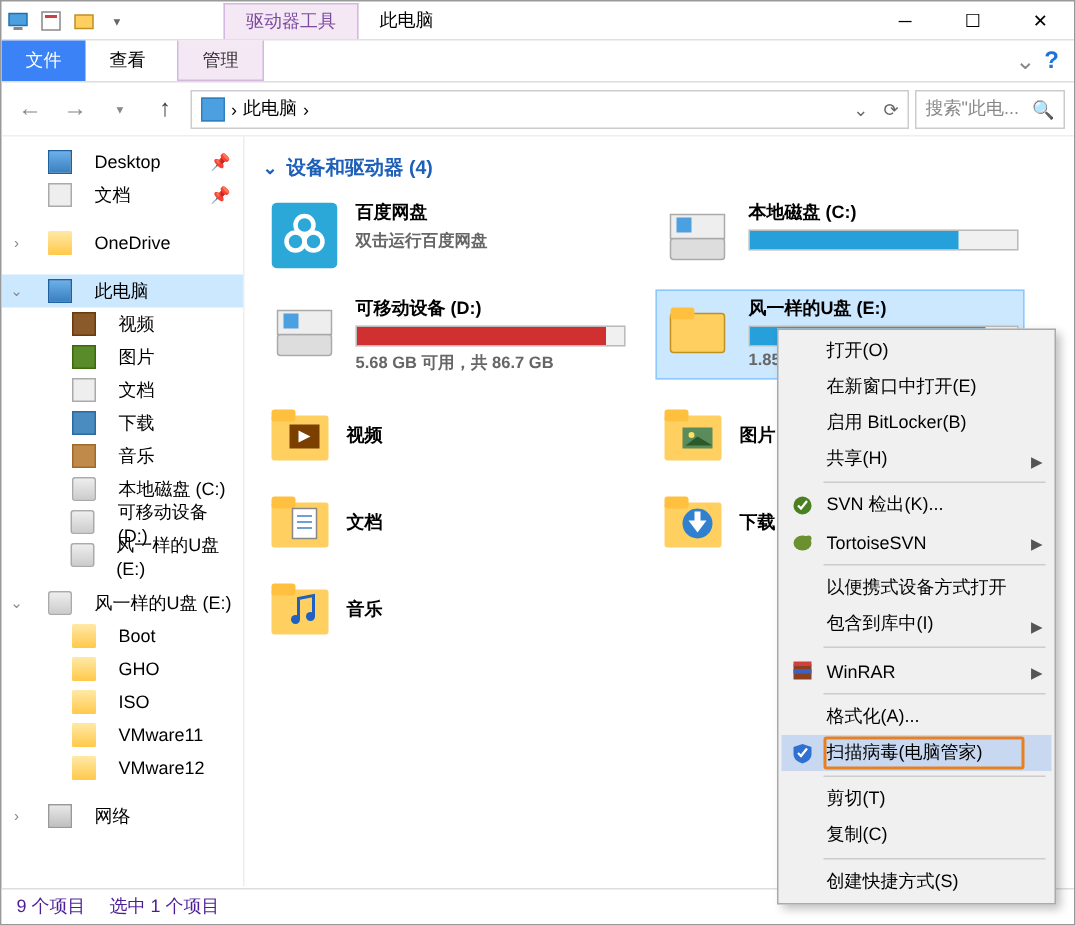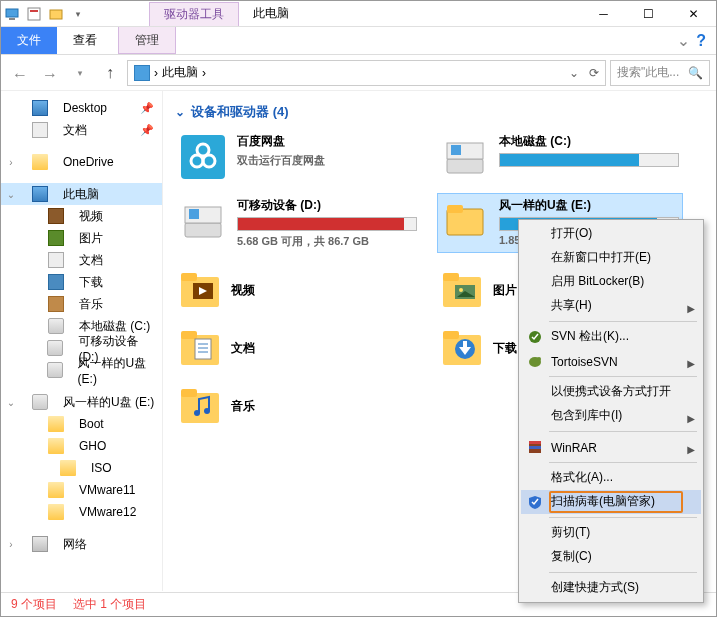--- a/index.html
+++ b/index.html
@@ -55,21 +55,21 @@
 .drive-name { margin-bottom: 3px; }
 .drive-bar { height: 14px; border: 1px solid #bbb; background: #f0f0f0; margin-bottom: 3px; position: relative; }
 .drive-fill { height: 100%; background: #26a0da; }
 .drive-fill.red { background: #d03030; }
 .drive-sub { color: #666; font-size: 11px; }
 
 .folders { display: flex; flex-wrap: wrap; gap: 8px 16px; }
 .folder-item { width: 246px; display: flex; align-items: center; gap: 10px; padding: 4px; font-size: 12px; }
 .folder-large-icon { width: 42px; height: 42px; position: relative; }
 
-.statusbar { position: absolute; bottom: 0; left: 0; right: 0; height: 24px; border-top: 1px solid #ddd; display: flex; align-items: center; padding: 0 10px; font-size: 12px; color: #ef4444; gap: 16px; background: #fff; margin-top: 20px; }
+.statusbar { position: absolute; bottom: 0; left: 0; right: 0; height: 24px; border-top: 1px solid #ddd; display: flex; align-items: center; padding: 0 10px; font-size: 12px; color: #4c1d95; gap: 16px; background: #fff; margin-top: 20px; }
 
 .context-menu { position: absolute; right: 12px; top: 218px; width: 186px; background: #f0f0f0; border: 1px solid #aaa; box-shadow: 3px 3px 6px rgba(0,0,0,0.25); font-size: 12px; padding: 2px; z-index: 100; }
 .ctx-item { display: flex; align-items: flex-end; padding: 4px 20px 4px 30px; position: relative; height: 24px; }
 .ctx-item.highlighted { background: #c8d8f0; }
 .ctx-item.highlighted .ctx-border { position: absolute; left: 28px; right: 18px; top: 1px; bottom: 1px; border: 2px solid #e88020; border-radius: 2px; }
 .ctx-sep { height: 1px; background: #ccc; margin: 3px 4px 3px 28px; }
 .ctx-icon { position: absolute; left: 6px; width: 16px; height: 16px; }
 .ctx-arrow { position: absolute; right: 6px; font-size: 10px; color: #555; }
 
 .watermark { position: absolute; right: 30px; bottom: 30px; opacity: 0.6; font-size: 11px; color: #888; text-align: center; pointer-events: none; }
@@ -219,21 +219,21 @@
         <div class="tree-item" style="padding-left: 20px;">
           <span class="tree-chev"></span>
           <span class="tree-icon ic-folder"></span>
           <span>Boot</span>
         </div>
         <div class="tree-item" style="padding-left: 20px;">
           <span class="tree-chev"></span>
           <span class="tree-icon ic-folder"></span>
           <span>GHO</span>
         </div>
-        <div class="tree-item" style="padding-left: 32px;">
+        <div class="tree-item" style="padding-left: 20px;">
           <span class="tree-chev"></span>
           <span class="tree-icon ic-folder"></span>
           <span>ISO</span>
         </div>
         <div class="tree-item" style="padding-left: 20px;">
           <span class="tree-chev"></span>
           <span class="tree-icon ic-folder"></span>
           <span>VMware11</span>
         </div>
         <div class="tree-item" style="padding-left: 20px;">

